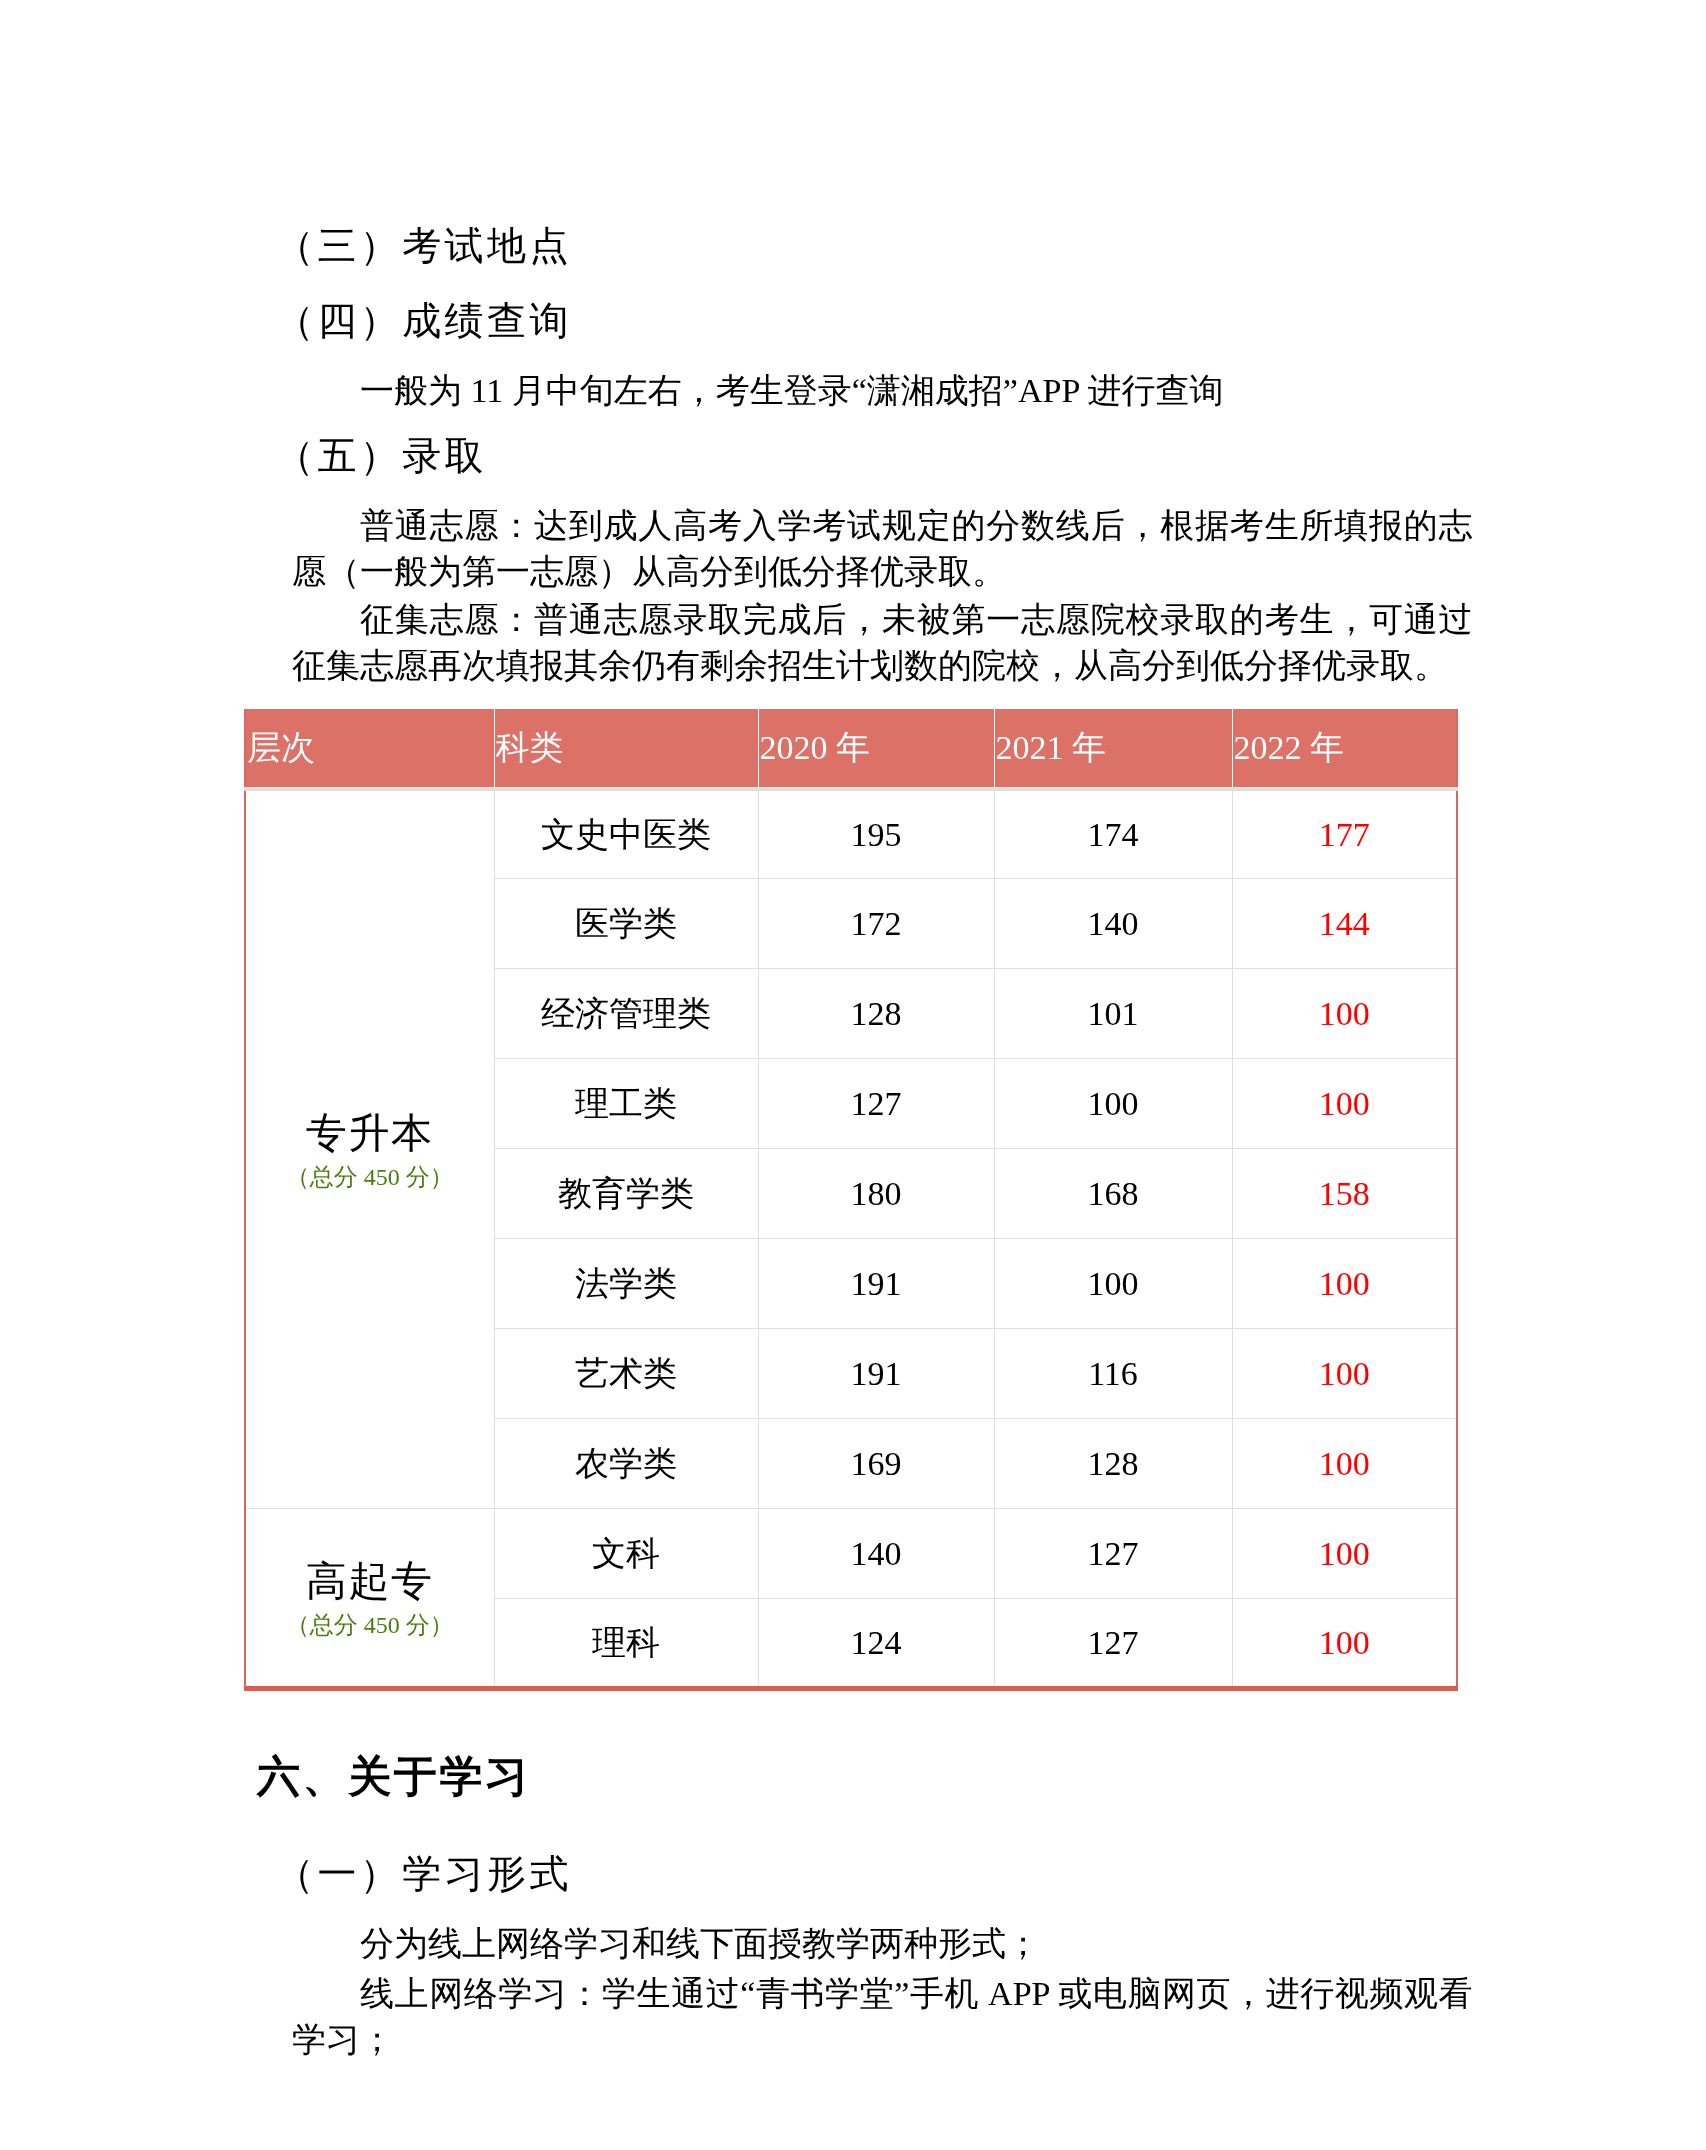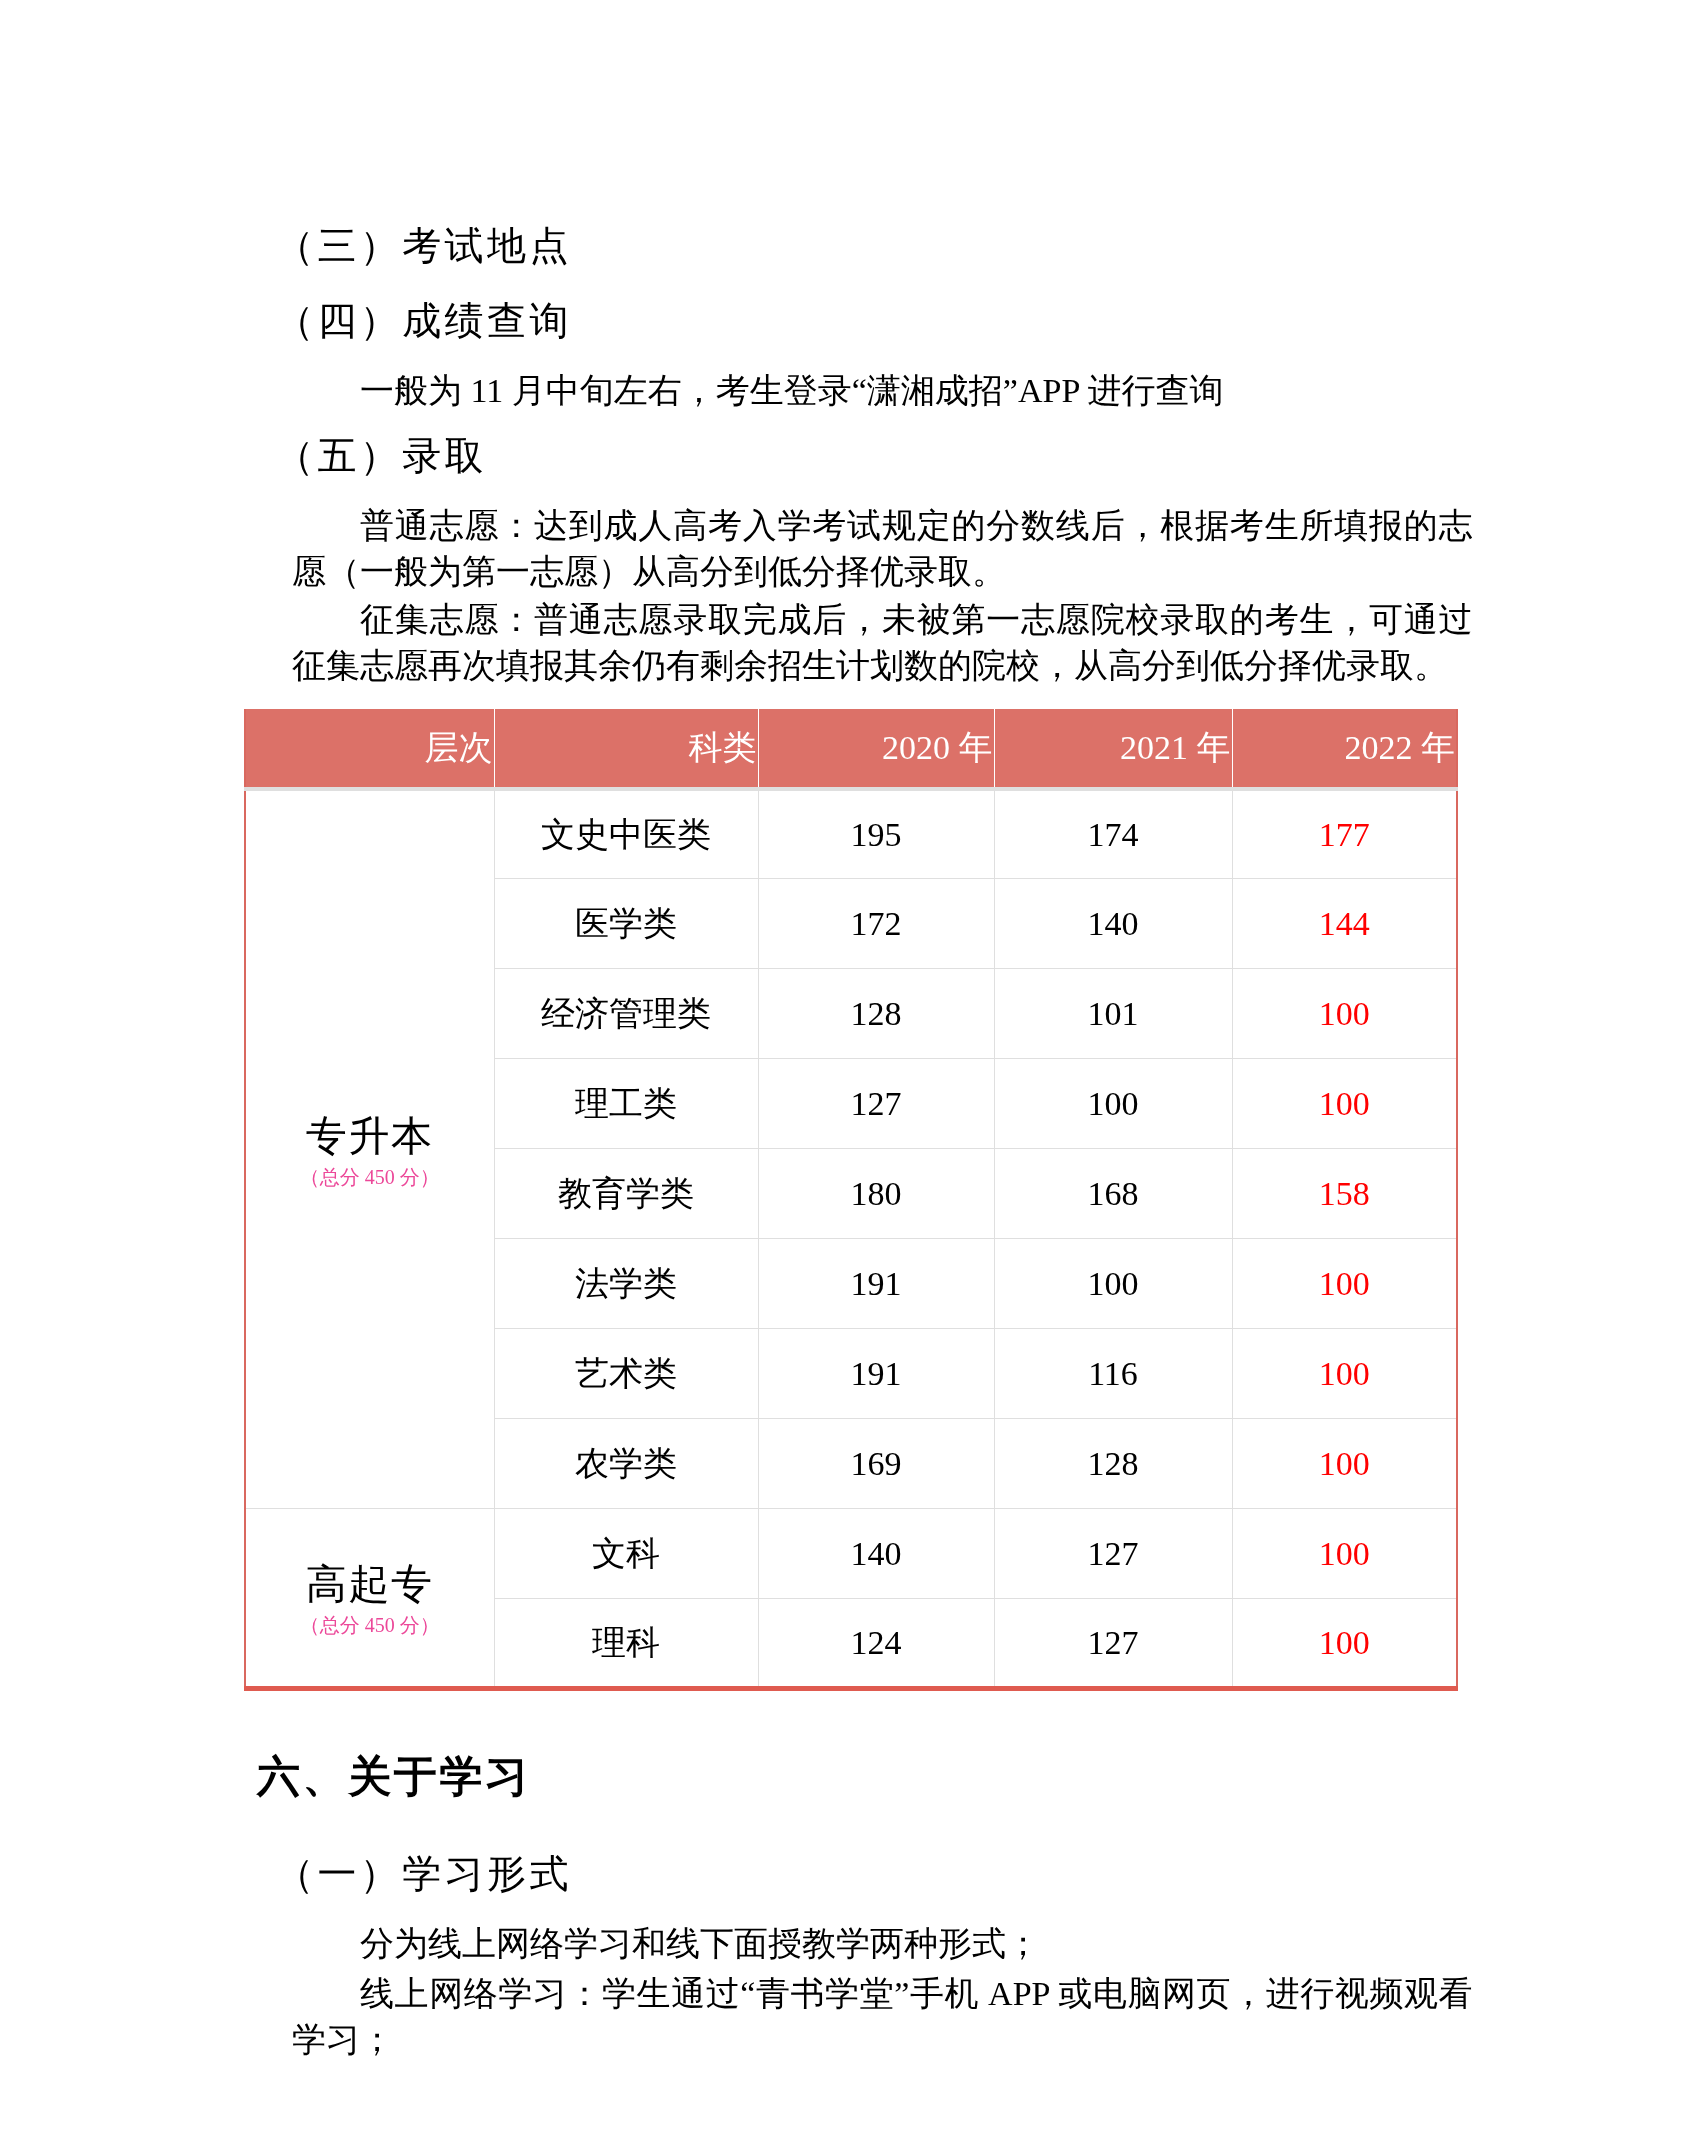--- a/index.html
+++ b/index.html
@@ -43,36 +43,36 @@
     border-top: none;
   }
   .score-table th {
     background: #DC7168;
     color: #ffffff;
     font-weight: normal;
     font-size: 34px;
     height: 80px;
     border-bottom: 4.3px solid #DFDFDF;
     border-right: 1.7px solid #ffffff;
-    text-align: right;
+    text-align: left;
     vertical-align: middle;
   }
   .score-table th:last-child { border-right: none; }
   .score-table td {
     height: 90px;
     border: 1.3px solid #DFDFDF;
     text-align: center;
     vertical-align: middle;
     font-size: 34px;
     background: #ffffff;
   }
   td.level-cell { border-left: none; }
   td.last-col { border-right: none; }
   .level-name { font-size: 41px; font-weight: normal; letter-spacing: 1.7px; }
-  .level-note { font-size: 20px; color: #ec4899; }
+  .level-note { font-size: 24px; color: #4d7c0f; }
   td.y2022 { color: #FF0000; }
 
   .h-chapter {
     font-family: "Liberation Sans", "DejaVu Sans", sans-serif;
     font-weight: bold;
     font-size: 43px;
     line-height: 60px;
     letter-spacing: 2.6px;
     margin: 55px 0 0 0;
   }

